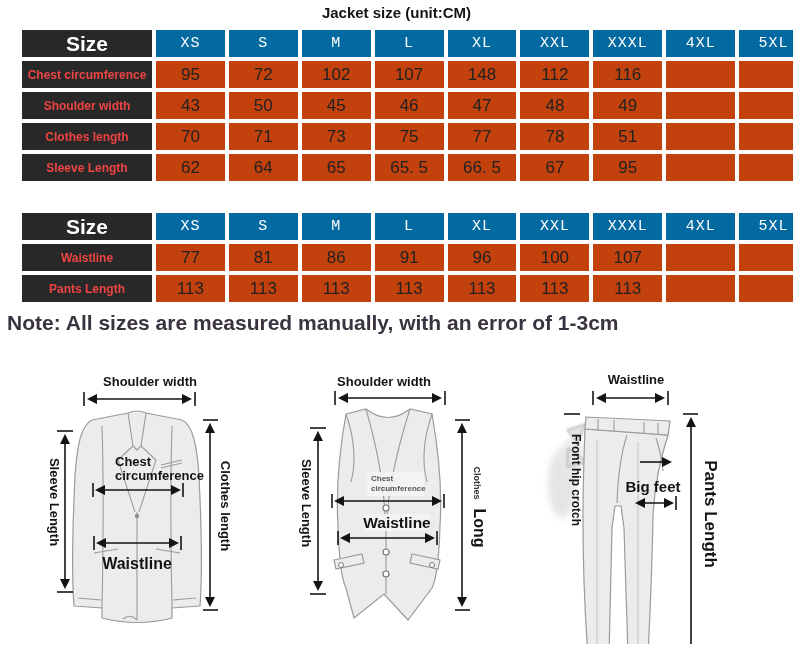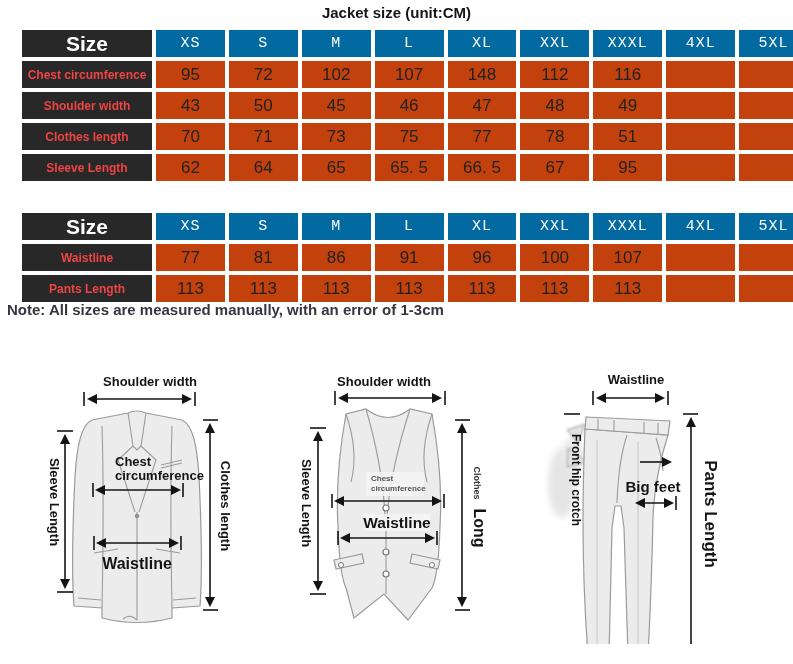--- a/index.html
+++ b/index.html
@@ -13,21 +13,21 @@
               grid-template-columns:130px repeat(9,1fr);gap:4px;background:#ffffff;}
   .jacket-tbl{top:30px;grid-auto-rows:27px;}
   .pants-tbl{top:213px;grid-auto-rows:27px;}
   .cell{display:flex;align-items:center;justify-content:center;overflow:hidden;}
   .hd{background:#0369a1;color:#fefefe;font-family:Liberation Mono, monospace;
       font-size:15px;letter-spacing:1px;}
   .corner{background:#282828;color:#ffffff;font-family:"Liberation Sans",sans-serif;
           font-weight:bold;font-size:21px;}
   .rowlabel{background:#282828;color:#ef4444;font-weight:bold;font-size:12px;}
   .val{background:#c2410c;color:#222222;font-size:17px;}
-  .note{position:absolute;left:7px;top:301px;font-size:15px;font-weight:bold;color:#3a3340;}
+  .note{position:absolute;left:7px;top:311px;font-size:21px;font-weight:bold;color:#3a3340;}
   .diagram{position:absolute;top:368px;}
   .d-jacket{left:15px;}
   .d-vest{left:280px;}
   .d-pants{left:540px;}
   svg text{font-family:"Liberation Sans",sans-serif;fill:#141414;}
   .lbl{font-weight:bold;font-size:13px;}
   .lbl-big{font-weight:bold;font-size:16px;}
   .lbl-small{font-weight:bold;font-size:8px;fill:#555555;}
   .arr{stroke:#141414;stroke-width:1.6;fill:none;}
   .tick{stroke:#141414;stroke-width:1.6;}

